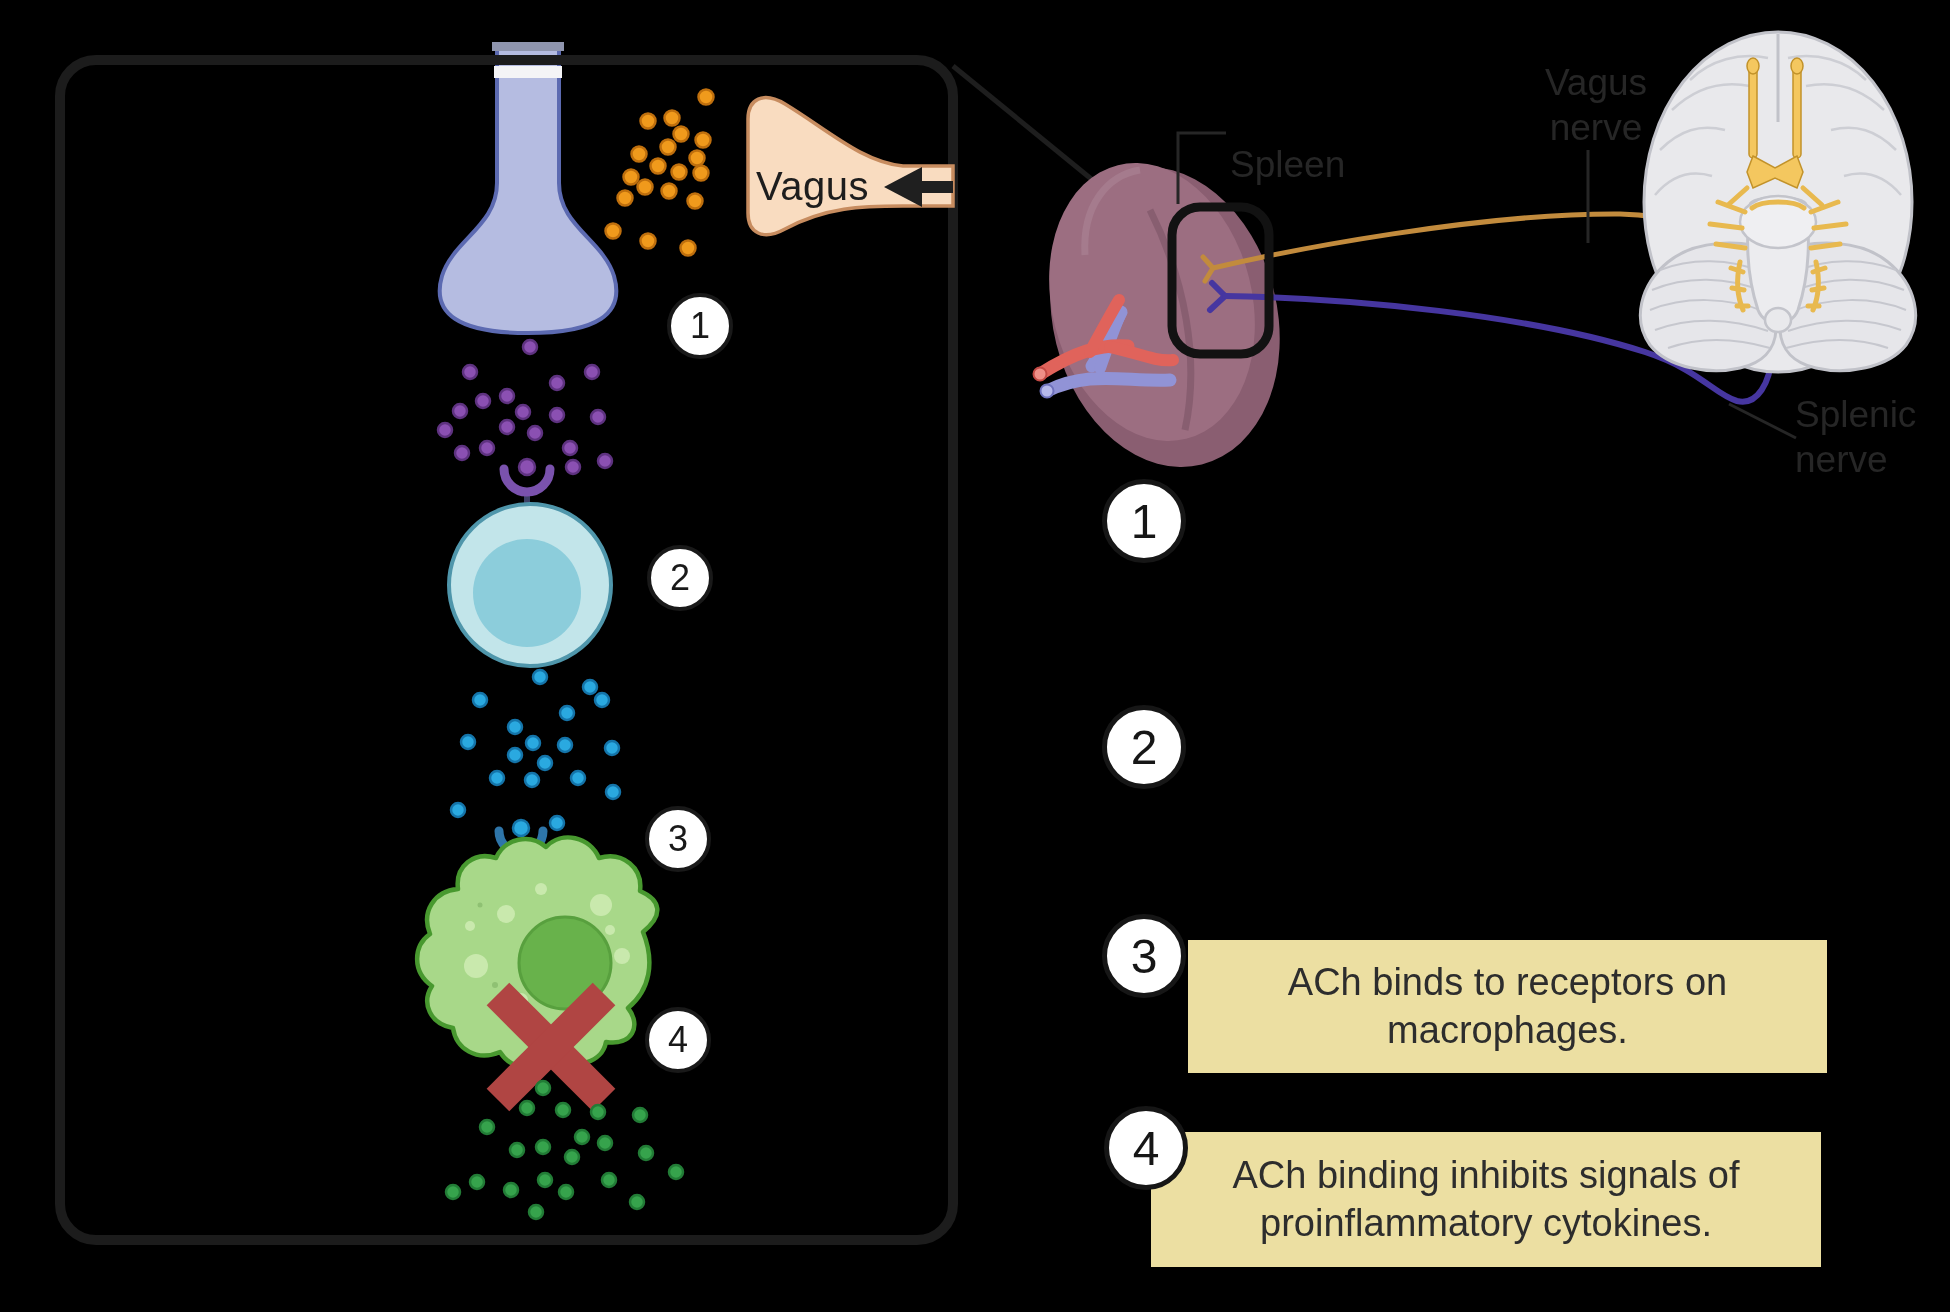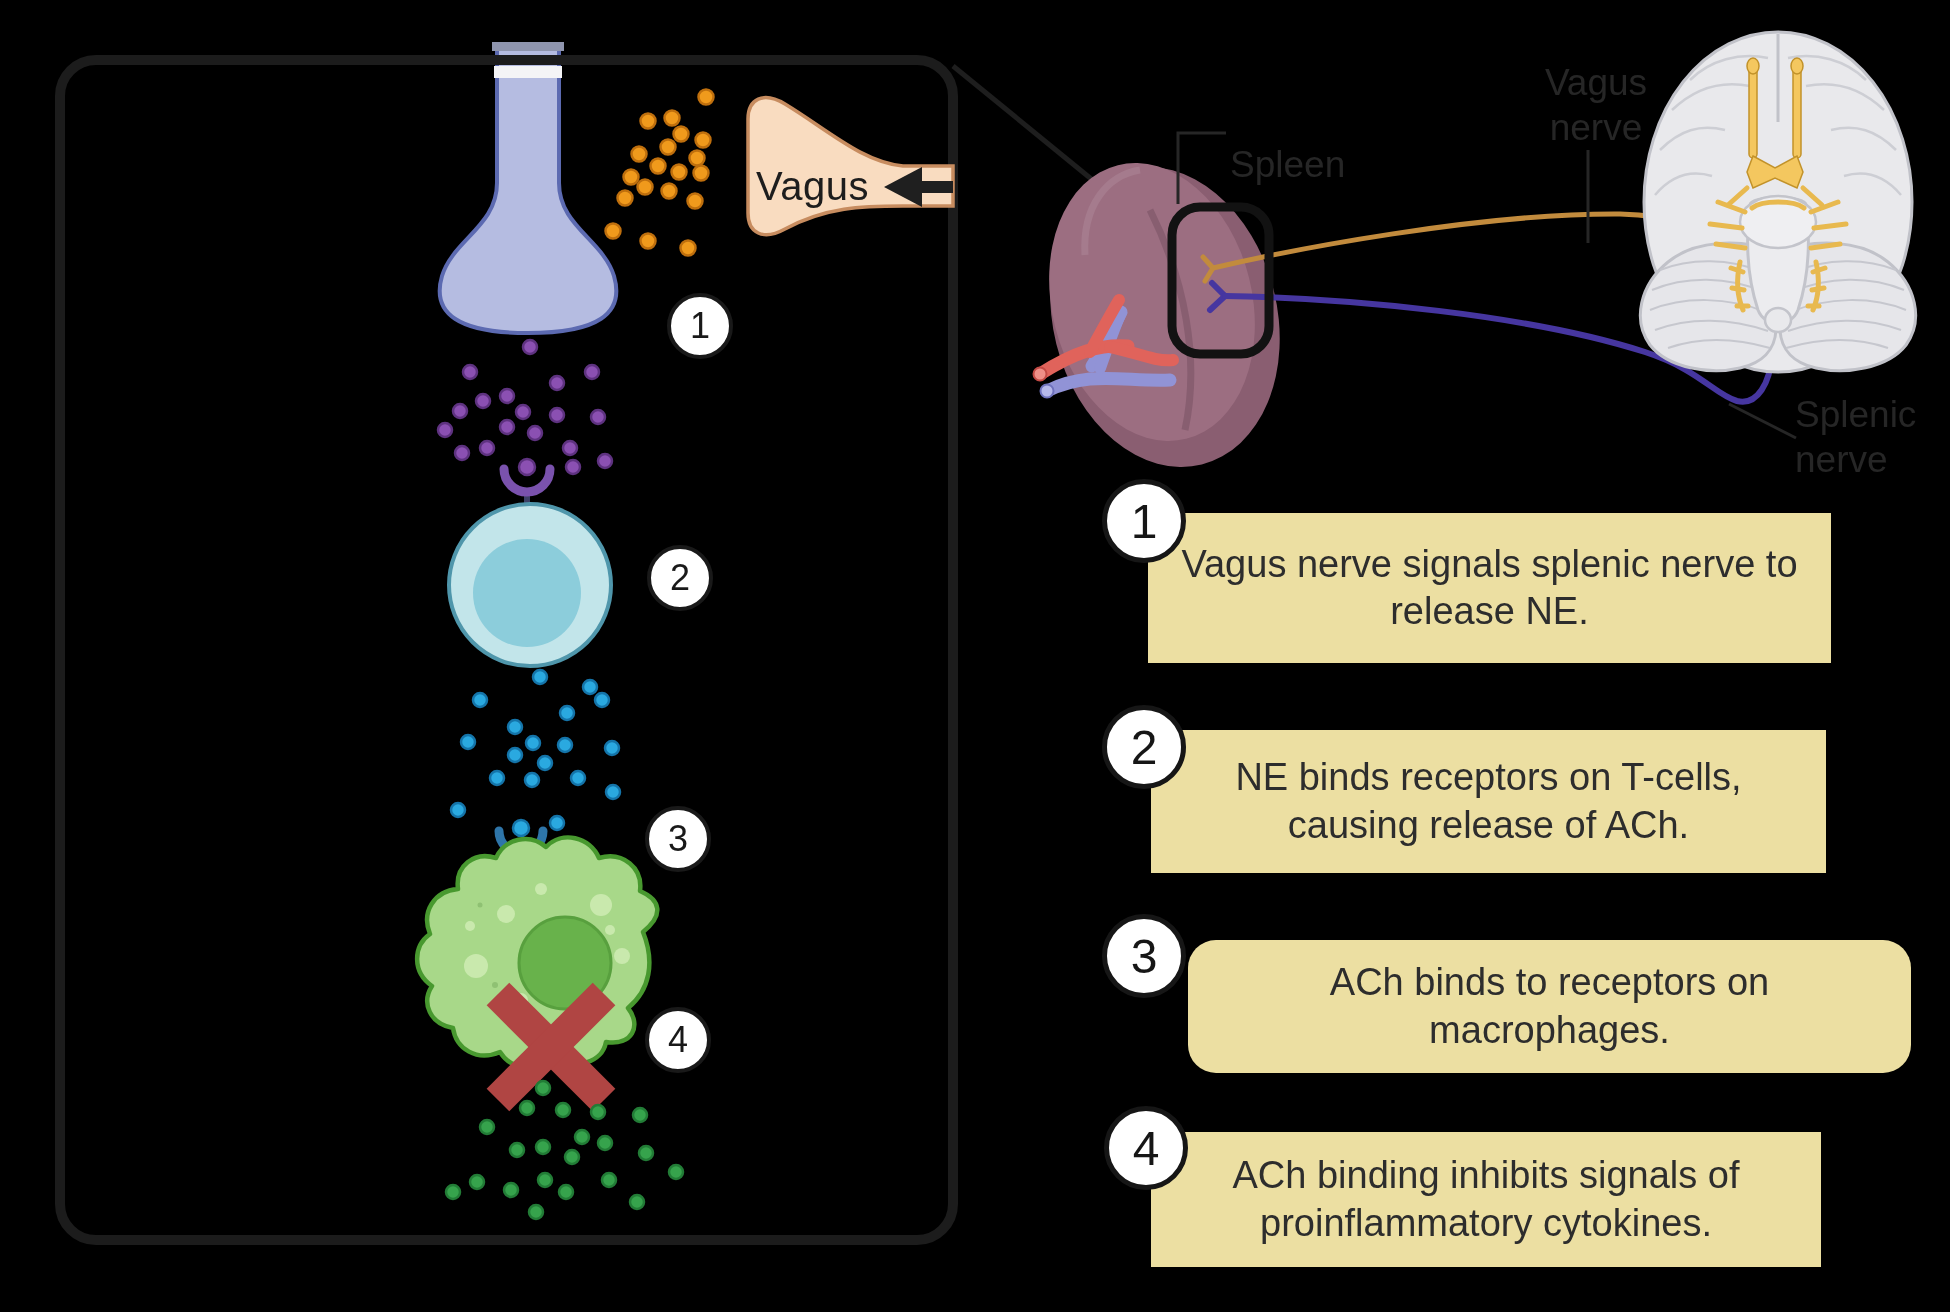--- a/index.html
+++ b/index.html
@@ -299,24 +299,22 @@
 nerve</div>
   <div class="anat-label" style="left:1795px;top:392px;width:160px;">Splenic
 nerve</div>
 
   <div class="marker" style="left:667px;top:293px;">1</div>
   <div class="marker" style="left:647px;top:545px;">2</div>
   <div class="marker" style="left:645px;top:806px;">3</div>
   <div class="marker" style="left:645px;top:1007px;">4</div>
 
   <div class="step-circle" style="left:1102px;top:479px;">1</div>
-  <div class="step-box" style="left:1148px;top:513px;width:683px;height:150px;">Vagus nerve signals splenic nerve to release NE.</div>
 
   <div class="step-circle" style="left:1102px;top:705px;">2</div>
-  <div class="step-box" style="left:1151px;top:730px;width:675px;height:143px;">NE binds receptors on T-cells, causing release of ACh.</div>
 
   <div class="step-circle" style="left:1102px;top:914px;">3</div>
-  <div class="step-box" style="left:1188px;top:940px;width:723px;height:133px;border-radius:28px;">ACh binds to receptors on macrophages.</div>
+  <div class="step-box" style="left:1188px;top:940px;width:639px;height:133px;">ACh binds to receptors on macrophages.</div>
 
   <div class="step-circle" style="left:1104px;top:1106px;">4</div>
   <div class="step-box" style="left:1151px;top:1132px;width:670px;height:135px;">ACh binding inhibits signals of proinflammatory cytokines.</div>
 
 </div>
 
 </body></html>

